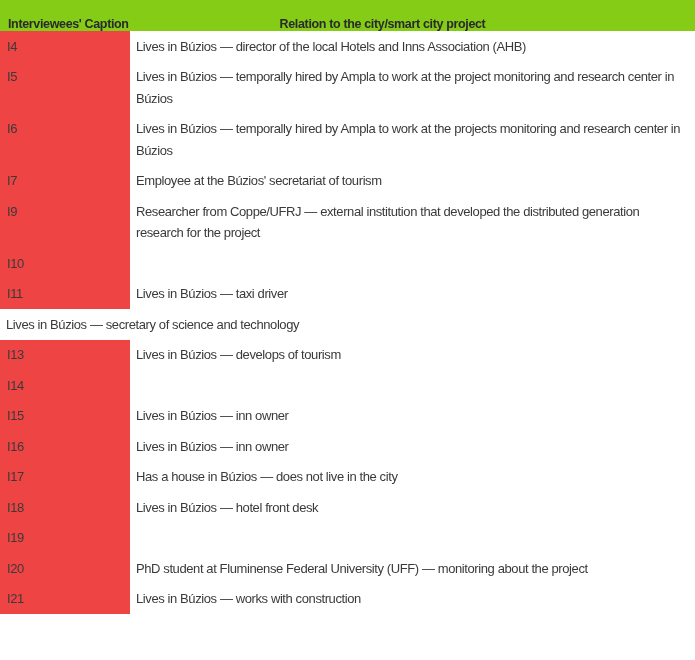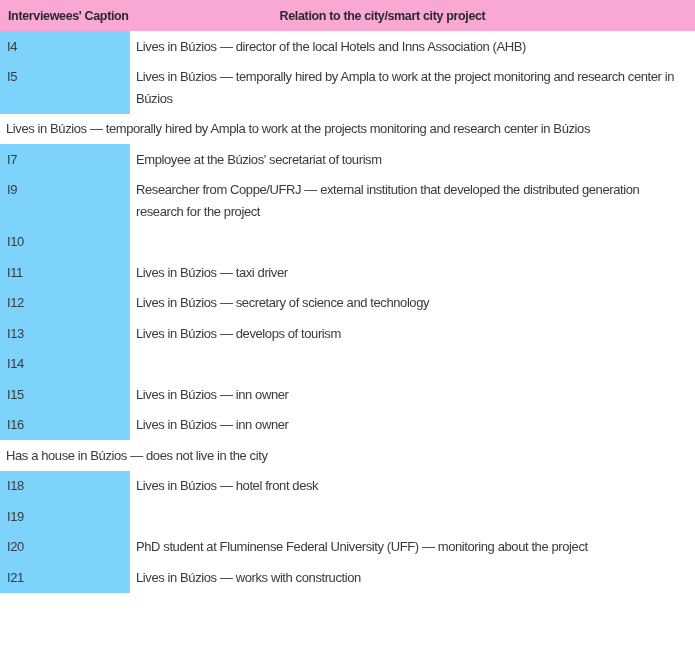--- a/index.html
+++ b/index.html
@@ -14,25 +14,25 @@
     font-family: "Liberation Sans", sans-serif;
     color: #3a3a3a;
   }
   .table {
     width: 695px;
     position: relative;
   }
   .header {
     display: flex;
     height: 31px;
-    background: #f9a8d4;
+    background: #84cc16;
     font-weight: bold;
     font-size: 12.5px;
     color: #2a2a2a;
-    align-items: center;
+    align-items: flex-end;
     letter-spacing: -0.35px;
   }
   .header .c1 {
     width: 130px;
     box-sizing: border-box;
     padding-left: 8px;
   }
   .header .c2 {
     flex: 1;
     text-align: center;
@@ -43,21 +43,21 @@
   }
   .row {
     display: flex;
     font-size: 13px;
     letter-spacing: -0.4px;
     line-height: 21.5px;
   }
   .row .c1 {
     width: 130px;
     flex: 0 0 130px;
-    background: #7dd3fc;
+    background: #ef4444;
     box-sizing: border-box;
     padding-left: 7px;
     padding-top: 4.5px;
     padding-bottom: 4.5px;
   }
   .row .c2 {
     flex: 1;
     box-sizing: border-box;
     padding-left: 6px;
     padding-right: 6px;
@@ -77,57 +77,58 @@
   <div class="rows">
     <div class="row">
       <div class="c1">I4</div>
       <div class="c2">Lives in Búzios — director of the local Hotels and Inns Association (AHB)</div>
     </div>
     <div class="row">
       <div class="c1">I5</div>
       <div class="c2">Lives in Búzios — temporally hired by Ampla to work at the project monitoring and research center in Búzios</div>
     </div>
     <div class="row">
+      <div class="c1">I6</div>
       <div class="c2">Lives in Búzios — temporally hired by Ampla to work at the projects monitoring and research center in Búzios</div>
     </div>
     <div class="row">
       <div class="c1">I7</div>
       <div class="c2">Employee at the Búzios' secretariat of tourism</div>
     </div>
     <div class="row">
       <div class="c1">I9</div>
       <div class="c2">Researcher from Coppe/UFRJ — external institution that developed the distributed generation research for the project</div>
     </div>
     <div class="row">
       <div class="c1">I10</div>
     </div>
     <div class="row">
       <div class="c1">I11</div>
       <div class="c2">Lives in Búzios — taxi driver</div>
     </div>
     <div class="row">
-      <div class="c1">I12</div>
       <div class="c2">Lives in Búzios — secretary of science and technology</div>
     </div>
     <div class="row">
       <div class="c1">I13</div>
       <div class="c2">Lives in Búzios — develops of tourism</div>
     </div>
     <div class="row">
       <div class="c1">I14</div>
     </div>
     <div class="row">
       <div class="c1">I15</div>
       <div class="c2">Lives in Búzios — inn owner</div>
     </div>
     <div class="row">
       <div class="c1">I16</div>
       <div class="c2">Lives in Búzios — inn owner</div>
     </div>
     <div class="row">
+      <div class="c1">I17</div>
       <div class="c2">Has a house in Búzios — does not live in the city</div>
     </div>
     <div class="row">
       <div class="c1">I18</div>
       <div class="c2">Lives in Búzios — hotel front desk</div>
     </div>
     <div class="row">
       <div class="c1">I19</div>
     </div>
     <div class="row">

